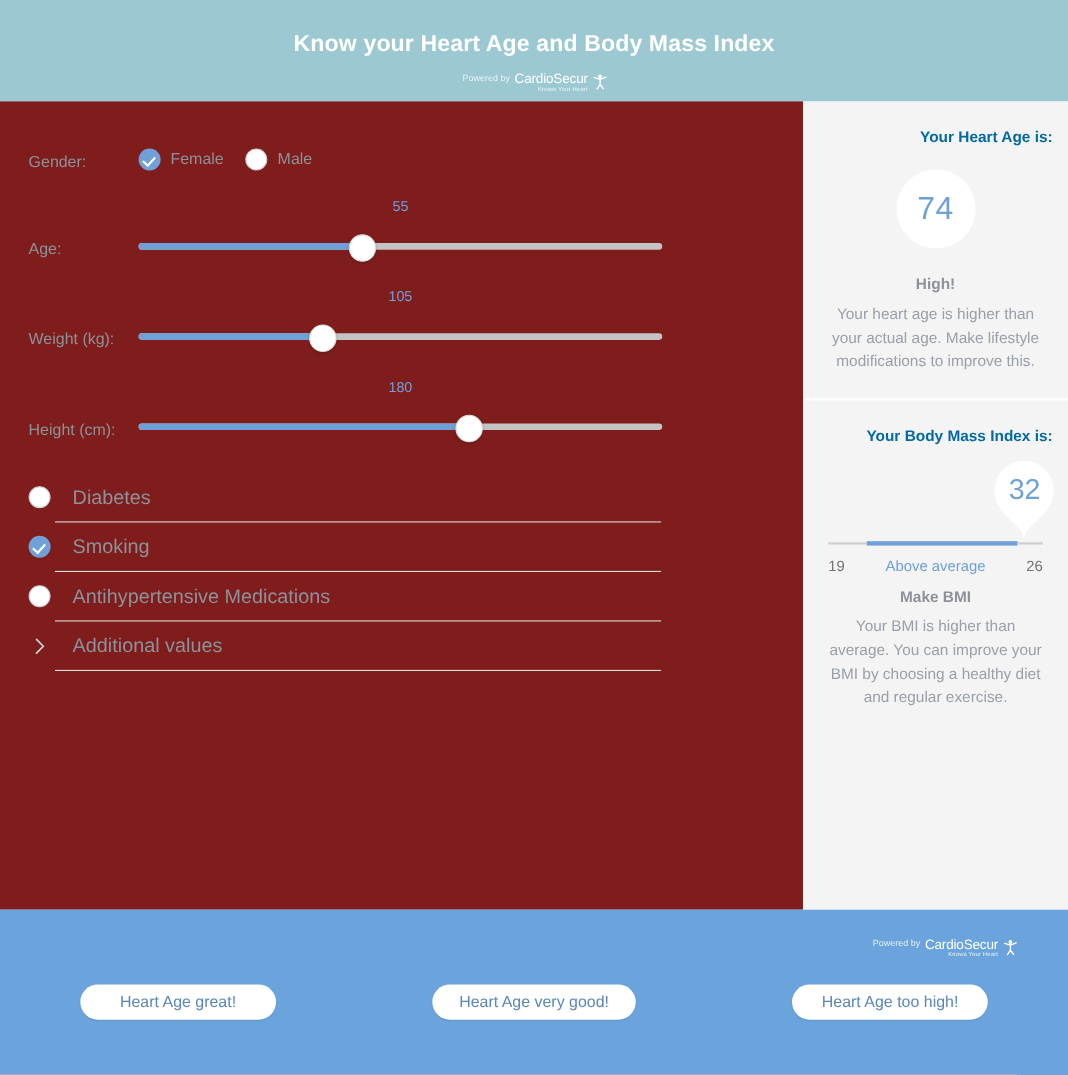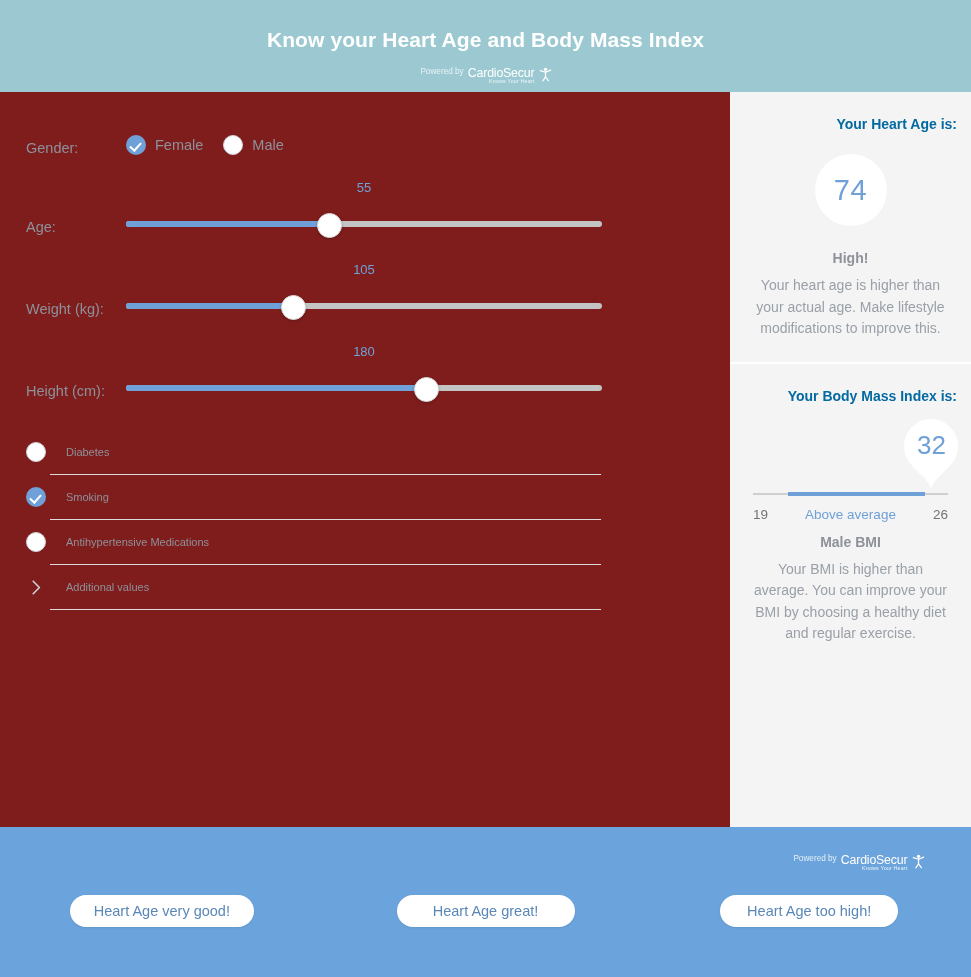--- a/index.html
+++ b/index.html
@@ -201,21 +201,21 @@
   }
   .check-item {
     display: flex;
     align-items: center;
     gap: 20px;
     height: 44px;
     cursor: pointer;
   }
   .check-text {
     color: #8d9199;
-    font-size: 11px;
+    font-size: 18px;
   }
   .check-divider {
     width: 551px;
     margin-left: 24px;
     height: 1px;
     background: #dcdcdc;
   }
   .chev {
     width: 20px;
     flex: 0 0 20px;
@@ -491,21 +491,21 @@
           <div class="gauge-seg" id="seg-right" style="width: 12%;"></div>
         </div>
 
         <div class="gauge-labels">
           <span class="g-min">19</span>
           <span class="g-mid">Above average</span>
           <span class="g-max">26</span>
         </div>
       </div>
 
-      <div class="panel-status">Male BMI</div>
+      <div class="panel-status">Make BMI</div>
       <div class="panel-desc">Your BMI is higher than average. You can improve your BMI by choosing a healthy diet and regular exercise.</div>
     </div>
   </div>
 </div>
 
 <div class="footer">
   <div class="footer-logo">
     <span class="logo-inline">
       <span class="logo-powered">Powered by</span>
       <span class="logo-wordblock">
@@ -516,22 +516,22 @@
         <svg width="16" height="18" viewBox="0 0 16 18">
           <circle cx="8.6" cy="3.1" r="2.1" fill="#ffffff"></circle>
           <path d="M8.6 5.4 L8.6 12.2 M8.6 6.6 L2.2 4.6 M8.6 6.6 L15 4.0 M8.6 12.2 L5.2 17.4 M8.6 12.2 L12.3 17.0" stroke="#ffffff" stroke-width="1.5" fill="none" stroke-linecap="round"></path>
         </svg>
       </span>
     </span>
   </div>
 
   <div class="footer-buttons">
     <div class="fb-cell">
+      <button class="pill">Heart Age great!</button>
+    </div>
+    <div class="fb-cell">
       <button class="pill">Heart Age very good!</button>
-    </div>
-    <div class="fb-cell">
-      <button class="pill">Heart Age great!</button>
     </div>
     <div class="fb-cell">
       <button class="pill">Heart Age too high!</button>
     </div>
   </div>
 </div>
 
 </body></html>

